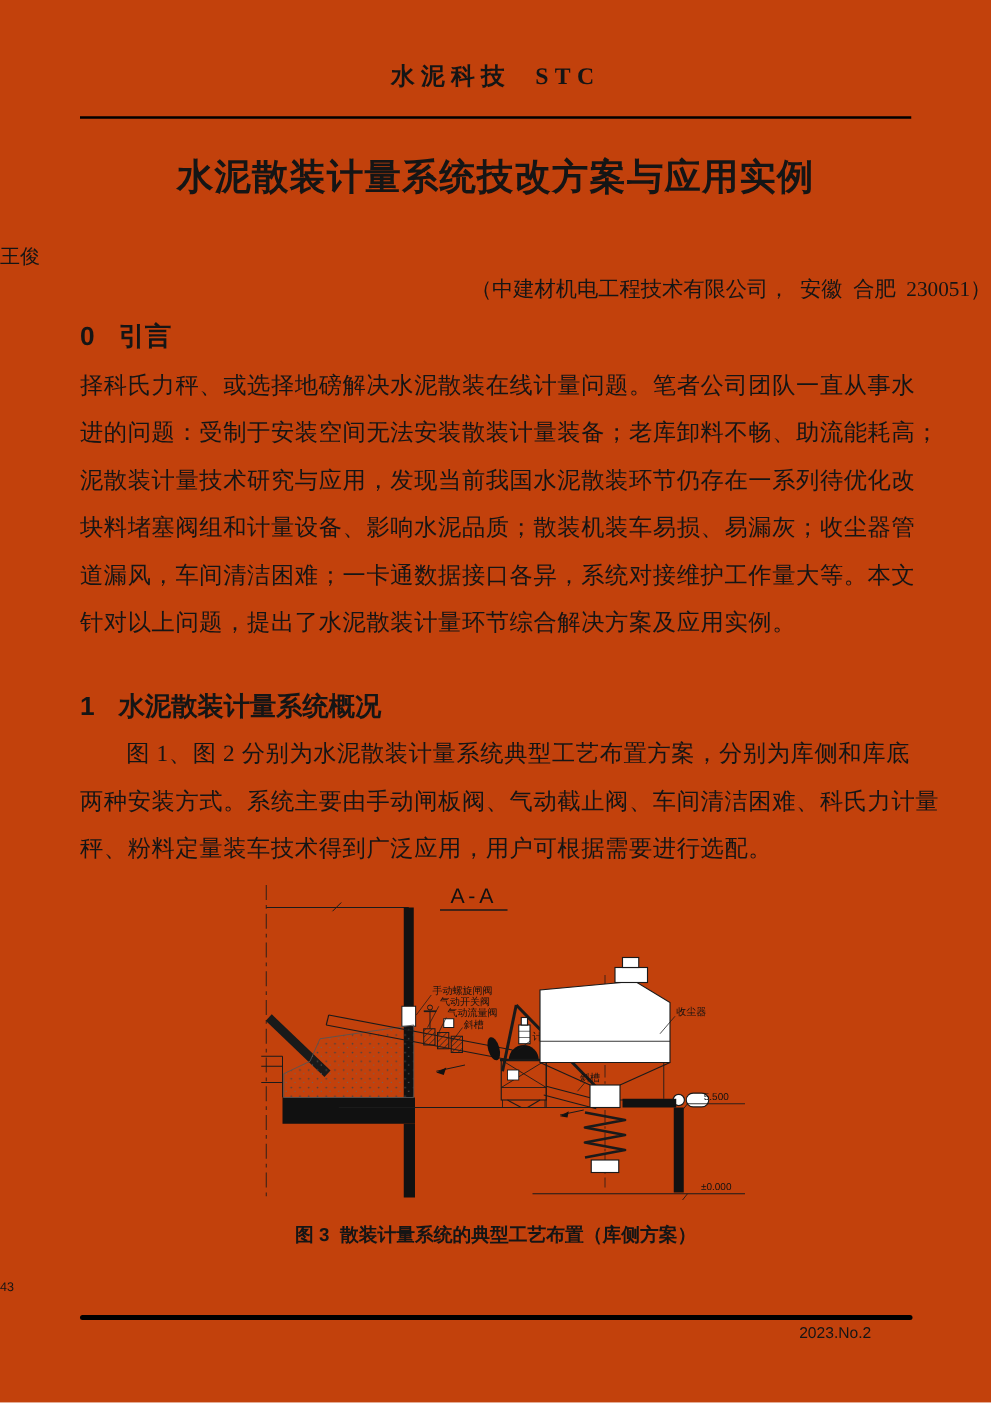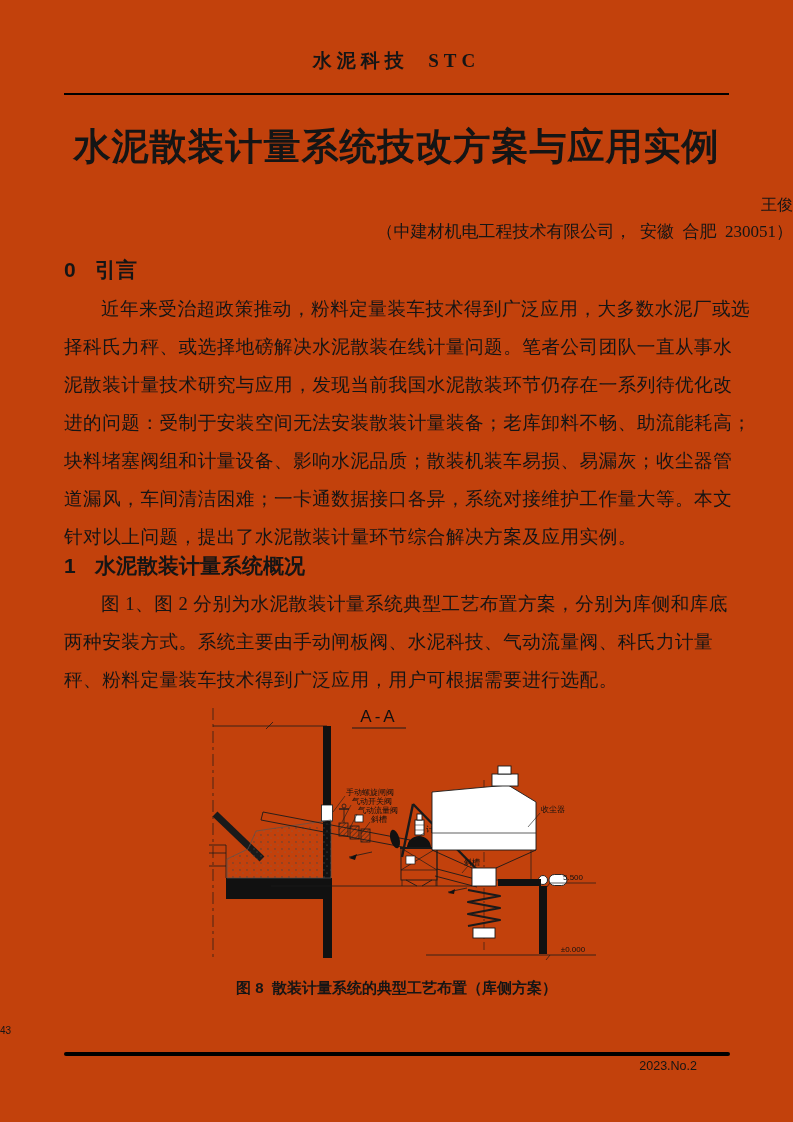--- a/index.html
+++ b/index.html
@@ -4,22 +4,22 @@
 <style>
   html,body{margin:0;padding:0;background:#ffffff;}
   .page{position:relative;width:793px;height:1122px;background:#c2410c;margin:0 auto;
         font-family:"Liberation Serif","DejaVu Serif",serif;color:#151515;overflow:hidden;text-decoration:underline;}
 
   .journal-header{position:absolute;top:48px;left:0;width:100%;text-align:center;
         font-size:19px;letter-spacing:5px;font-weight:600;white-space:pre;}
   .header-rule{position:absolute;top:93px;left:64px;width:665px;height:2.4px;background:#000;}
 
   .doc-title{position:absolute;top:122px;left:0;width:100%;margin:0;text-align:center;
-        font-family:"Liberation Sans","DejaVu Sans",sans-serif;font-size:37px;font-weight:700;letter-spacing:1px;}
-  .author{position:absolute;top:195px;left:0;width:100%;text-align:right;font-size:16px;}
+        font-family:"Liberation Sans","DejaVu Sans",sans-serif;font-size:29px;font-weight:700;letter-spacing:1px;}
+  .author{position:absolute;top:195px;left:0;width:100%;text-align:left;font-size:16px;}
   .affiliation{position:absolute;top:220px;left:0;width:100%;text-align:right;font-size:17px;white-space:pre;}
 
   .sec-heading{position:absolute;left:64px;width:665px;line-height:30px;
         font-family:"Liberation Sans","DejaVu Sans",sans-serif;font-size:21px;font-weight:700;}
   .sec-heading .sec-num{display:inline-block;min-width:14px;}
   .sec-heading .sec-title{margin-left:17px;}
   .h0{top:255px;}
   .h1x{top:551px;}
 
   .para{position:absolute;left:64px;width:680px;}
@@ -48,35 +48,34 @@
   <div class="header-rule"></div>
 
   <h1 class="doc-title">水泥散装计量系统技改方案与应用实例</h1>
   <div class="author">王俊</div>
   <div class="affiliation">（中建材机电工程技术有限公司，  安徽  合肥  230051）</div>
 
   <div class="sec-heading h0">
     <span class="sec-num">0</span><span class="sec-title">引言</span>
   </div>
   <div class="para p0">
-    <div class="line indent">近年来受治超政策推动，粉料定量装车技术得到广泛应用，大多数水泥厂或选</div>
     <div class="line">择科氏力秤、或选择地磅解决水泥散装在线计量问题。笔者公司团队一直从事水</div>
+    <div class="line">进的问题：受制于安装空间无法安装散装计量装备；老库卸料不畅、助流能耗高；</div>
     <div class="line">泥散装计量技术研究与应用，发现当前我国水泥散装环节仍存在一系列待优化改</div>
-    <div class="line">进的问题：受制于安装空间无法安装散装计量装备；老库卸料不畅、助流能耗高；</div>
     <div class="line">块料堵塞阀组和计量设备、影响水泥品质；散装机装车易损、易漏灰；收尘器管</div>
     <div class="line">道漏风，车间清洁困难；一卡通数据接口各异，系统对接维护工作量大等。本文</div>
     <div class="line">针对以上问题，提出了水泥散装计量环节综合解决方案及应用实例。</div>
   </div>
 
   <div class="sec-heading h1x">
     <span class="sec-num">1</span><span class="sec-title">水泥散装计量系统概况</span>
   </div>
   <div class="para p1">
     <div class="line indent">图 1、图 2 分别为水泥散装计量系统典型工艺布置方案，分别为库侧和库底</div>
-    <div class="line">两种安装方式。系统主要由手动闸板阀、水泥科技、气动流量阀、科氏力计量</div>
+    <div class="line">两种安装方式。系统主要由手动闸板阀、气动截止阀、车间清洁困难、科氏力计量</div>
     <div class="line">秤、粉料定量装车技术得到广泛应用，用户可根据需要进行选配。</div>
   </div>
 
   <div class="figure-wrap">
     <svg width="404" height="268" viewBox="0 0 404 268">
       <defs>
         <pattern id="dots" width="7" height="7" patternUnits="userSpaceOnUse">
           <circle cx="2" cy="2" r="0.7" fill="#444"></circle>
           <circle cx="5" cy="5" r="0.5" fill="#666"></circle>
         </pattern>
@@ -212,19 +211,19 @@
 
         <g>
           <path d="M272,190 L304,196 L272,202 L304,208 L272,214 L304,220 L272,226" stroke-width="2.2" stroke-linejoin="round"></path>
           <rect x="277" y="228" width="22" height="10" fill="#fff" stroke-width="0.9"></rect>
         </g>
 
       </g>
     </svg>
   </div>
 
-  <div class="figure-caption">图 8  散装计量系统的典型工艺布置（库侧方案）</div>
+  <div class="figure-caption">图 3  散装计量系统的典型工艺布置（库侧方案）</div>
 
   <div class="footer-rule"></div>
   <div class="page-number">43</div>
   <div class="issue">2023.No.2</div>
 
 </div>
 
 </body></html>

